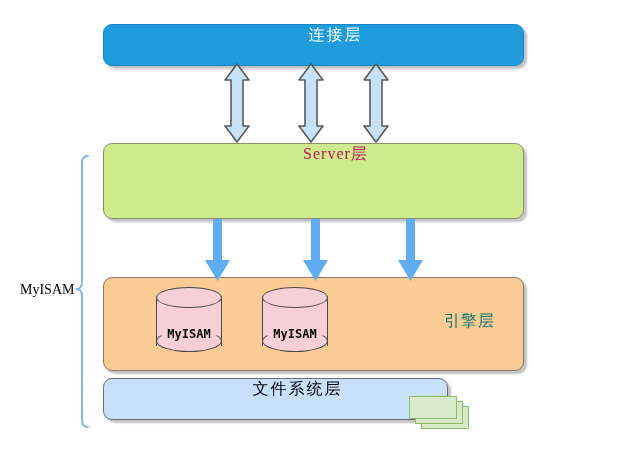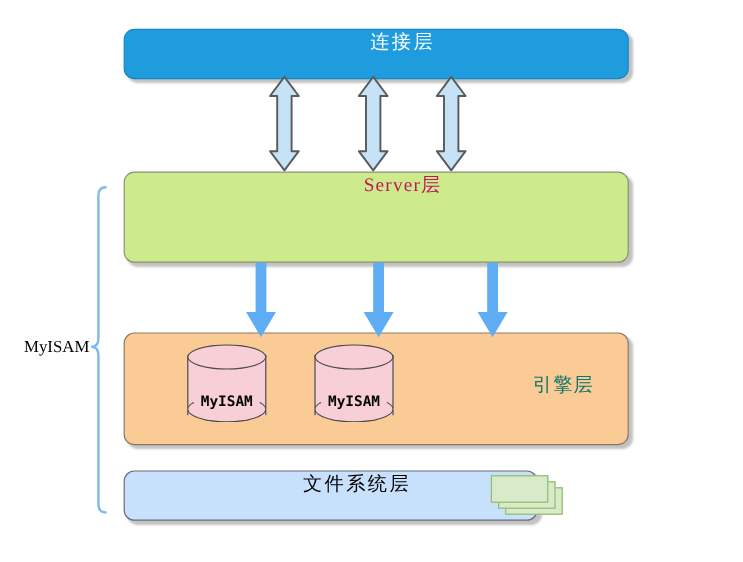--- a/index.html
+++ b/index.html
@@ -78,21 +78,21 @@
     left: 340px;
     top: 33px;
     color: #0f766e;
     font-size: 16px;
     letter-spacing: 1px;
   }
 
   
   #filesystem-layer {
     left: 103px;
-    top: 392px;
+    top: 378px;
     width: 345px;
     height: 42px;
     background: #C7E0FB;
     border: 1px solid #6b6b78;
   }
   #filesystem-layer .layer-label {
     color: #000000;
     font-size: 16px;
     letter-spacing: 2px;
   }

